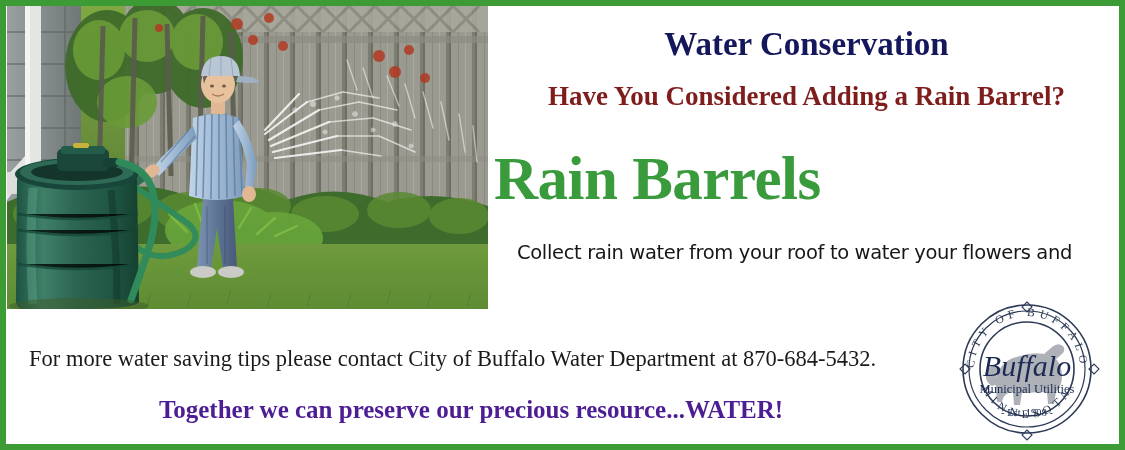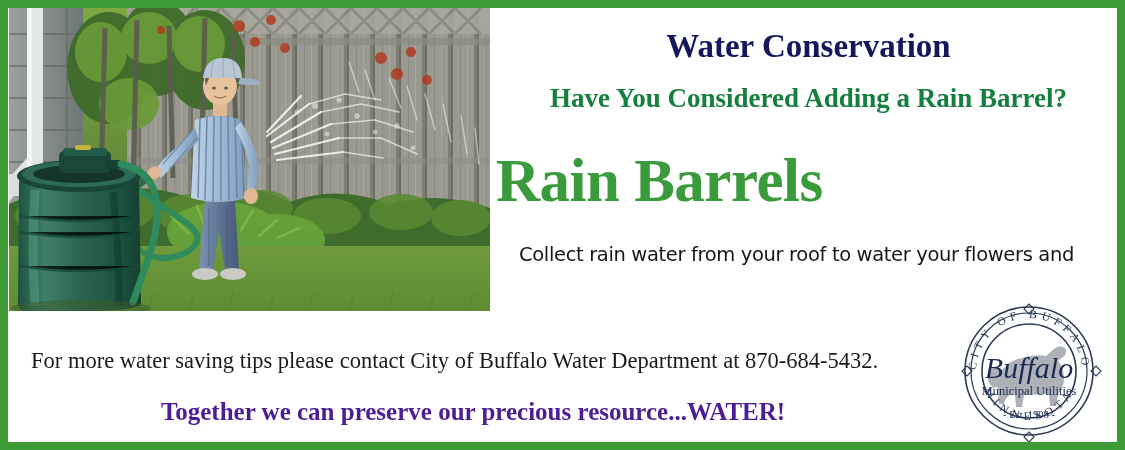--- a/index.html
+++ b/index.html
@@ -6,21 +6,21 @@
     margin: 0;
     padding: 0;
     background: #ffffff;
   }
   #poster {
     position: relative;
     width: 1125px;
     height: 450px;
     box-sizing: border-box;
     background: #ffffff;
-    border: 8px solid #c2410c;
+    border: 6px solid #c2410c;
     overflow: hidden;
     font-family: "Liberation Sans", sans-serif;
   }
 
   
   .photo {
     position: absolute;
     left: 1px;
     top: 0px;
     width: 481px;
@@ -375,21 +375,21 @@
           <path d="M11 258 Q70 268 131 258"></path>
         </g>
       </g>
 
       <ellipse cx="72" cy="300" rx="70" ry="8" fill="#3c5c28" opacity="0.5"></ellipse>
     </svg>
   </div>
 
   <div class="right-col">
     <div class="hdr-1" style="color: rgb(21, 23, 92);">Water Conservation</div>
-    <div class="hdr-2" style="color: #15803d;">Have You Considered Adding a Rain Barrel?</div>
+    <div class="hdr-2" style="color: #7f1d1d;">Have You Considered Adding a Rain Barrel?</div>
     <div class="big-title" style="color: rgb(57, 155, 60);">Rain Barrels</div>
     <div class="body-copy" style="color: rgb(23, 23, 23);">
       <span class="line">Collect rain water from your roof to water your flowers and</span>
     </div>
   </div>
 
   <div class="contact-line">For more water saving tips  please contact City of Buffalo Water Department at 870-684-5432.</div>
   <div class="tagline" style="color: #4c1d95;">Together we can preserve our precious resource...WATER!</div>
 
   <div class="seal">

